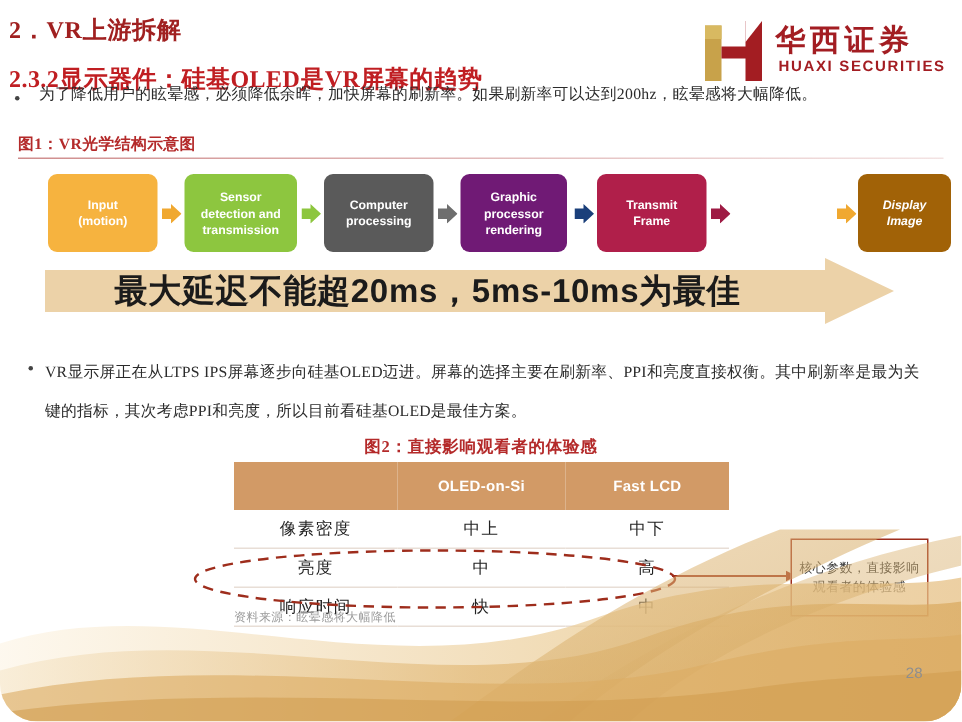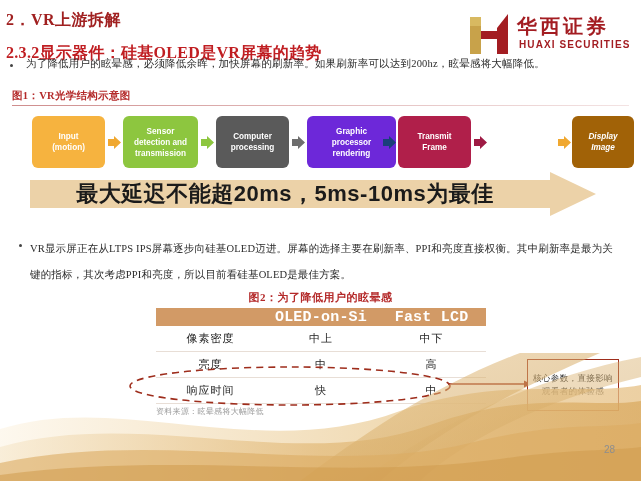--- a/index.html
+++ b/index.html
@@ -2,21 +2,21 @@
 <html><head>
 <meta charset="utf-8">
 <style>
   html,body{margin:0;padding:0;}
   body{
     width:641px;height:481px;
     background:#ffffff;
     font-family:"Liberation Serif","DejaVu Serif",serif;
     overflow:hidden;position:relative;
   }
-  .page{position:absolute;inset:0;overflow:hidden;}
+  .page{position:absolute;inset:0;overflow:hidden;border-radius:25px;}
 
   
   .title-1{
     position:absolute;left:6px;top:10px;
     font-size:16px;font-weight:bold;color:#a02020;
     letter-spacing:.5px;white-space:nowrap;
   }
   .title-2{
     position:absolute;left:6px;top:43px;
     font-size:16px;font-weight:bold;color:#c01e22;
@@ -95,22 +95,22 @@
     position:absolute;left:0;right:0;top:290px;text-align:center;
     font-size:11px;font-weight:bold;color:#b42a2a;letter-spacing:.5px;
   }
   .tbl{
     position:absolute;left:156px;top:308px;width:330px;
     border-collapse:collapse;
   }
   .tbl th,.tbl td{padding:0;margin:0;}
   .tbl thead th{
     background:#d29a66;color:#ffffff;
-    font-family:Liberation Mono, monospace;
-    font-size:15px;font-weight:bold;height:18px;
+    font-family:Liberation Sans, sans-serif;
+    font-size:10px;font-weight:bold;height:32px;
     letter-spacing:.2px;
   }
   .tbl thead th.blank{background:#d29a66;}
   .tbl tbody td{
     height:25px;font-size:11px;color:#222;text-align:center;
     border-bottom:1px solid #e8ded6;letter-spacing:1px;
   }
   .tbl tbody tr:last-child td{border-bottom:1px solid #e8ded6;}
   .tbl tbody td.rowhead{text-align:center;}
 
@@ -169,21 +169,21 @@
         <path d="M0 3 L6 3 L6 0 L13 6.5 L6 13 L6 10 L0 10 Z" fill="#f0a830"></path>
       </svg>
     <div class="fbox" id="fb1" style="left: 123px; width: 75px; background: rgb(141, 198, 63);">Sensor<br>detection and<br>transmission</div>
     <svg class="farrow" id="fa1" viewBox="0 0 13 13" style="left: 200.5px;">
         <path d="M0 3 L6 3 L6 0 L13 6.5 L6 13 L6 10 L0 10 Z" fill="#8dc63f"></path>
       </svg>
     <div class="fbox" id="fb2" style="left: 216px; width: 73px; background: rgb(90, 90, 90);">Computer<br>processing</div>
     <svg class="farrow" id="fa2" viewBox="0 0 13 13" style="left: 291.5px;">
         <path d="M0 3 L6 3 L6 0 L13 6.5 L6 13 L6 10 L0 10 Z" fill="#6e6e6e"></path>
       </svg>
-    <div class="fbox" id="fb3" style="left: 307px; width: 89px; background: #6d28d9;">Graphic<br>processor<br>rendering</div>
+    <div class="fbox" id="fb3" style="left: 307px; width: 71px; background: #701a75;">Graphic<br>processor<br>rendering</div>
     <svg class="farrow" id="fa3" viewBox="0 0 13 13" style="left: 382.5px;">
         <path d="M0 3 L6 3 L6 0 L13 6.5 L6 13 L6 10 L0 10 Z" fill="#1a3f7a"></path>
       </svg>
     <div class="fbox" id="fb4" style="left: 398px; width: 73px; background: rgb(176, 31, 74);">Transmit<br>Frame</div>
     <svg class="farrow" id="fa4" viewBox="0 0 13 13" style="left: 473.5px;">
         <path d="M0 3 L6 3 L6 0 L13 6.5 L6 13 L6 10 L0 10 Z" fill="#9e1b44"></path>
       </svg>
     <svg class="farrow" id="fa5" viewBox="0 0 13 13" style="left: 558px;">
         <path d="M0 3 L6 3 L6 0 L13 6.5 L6 13 L6 10 L0 10 Z" fill="#f0a830"></path>
       </svg>
@@ -193,21 +193,21 @@
   <div class="banner">
     <svg width="566" height="44" viewBox="0 0 566 44" style="position:absolute;left:0;top:0;">
       <path d="M0 8 L520 8 L520 0 L566 22 L520 44 L520 36 L0 36 Z" fill="#ecd2a8"></path>
     </svg>
     <div class="banner-text">最大延迟不能超20ms，5ms-10ms为最佳</div>
   </div>
 
   <span class="mid-bullet"></span>
   <div class="mid-text">VR显示屏正在从LTPS IPS屏幕逐步向硅基OLED迈进。屏幕的选择主要在刷新率、PPI和亮度直接权衡。其中刷新率是最为关键的指标，其次考虑PPI和亮度，所以目前看硅基OLED是最佳方案。</div>
 
-  <div class="fig2-cap">图2：为了降低用户的眩晕感</div>
+  <div class="fig2-cap">图2：直接影响观看者的体验感</div>
 
   <table class="tbl">
     <thead>
       <tr>
         <th class="blank" style="width:33%"></th>
         <th style="width:34%">OLED-on-Si</th>
         <th style="width:33%">Fast LCD</th>
       </tr>
     </thead>
     <tbody>

